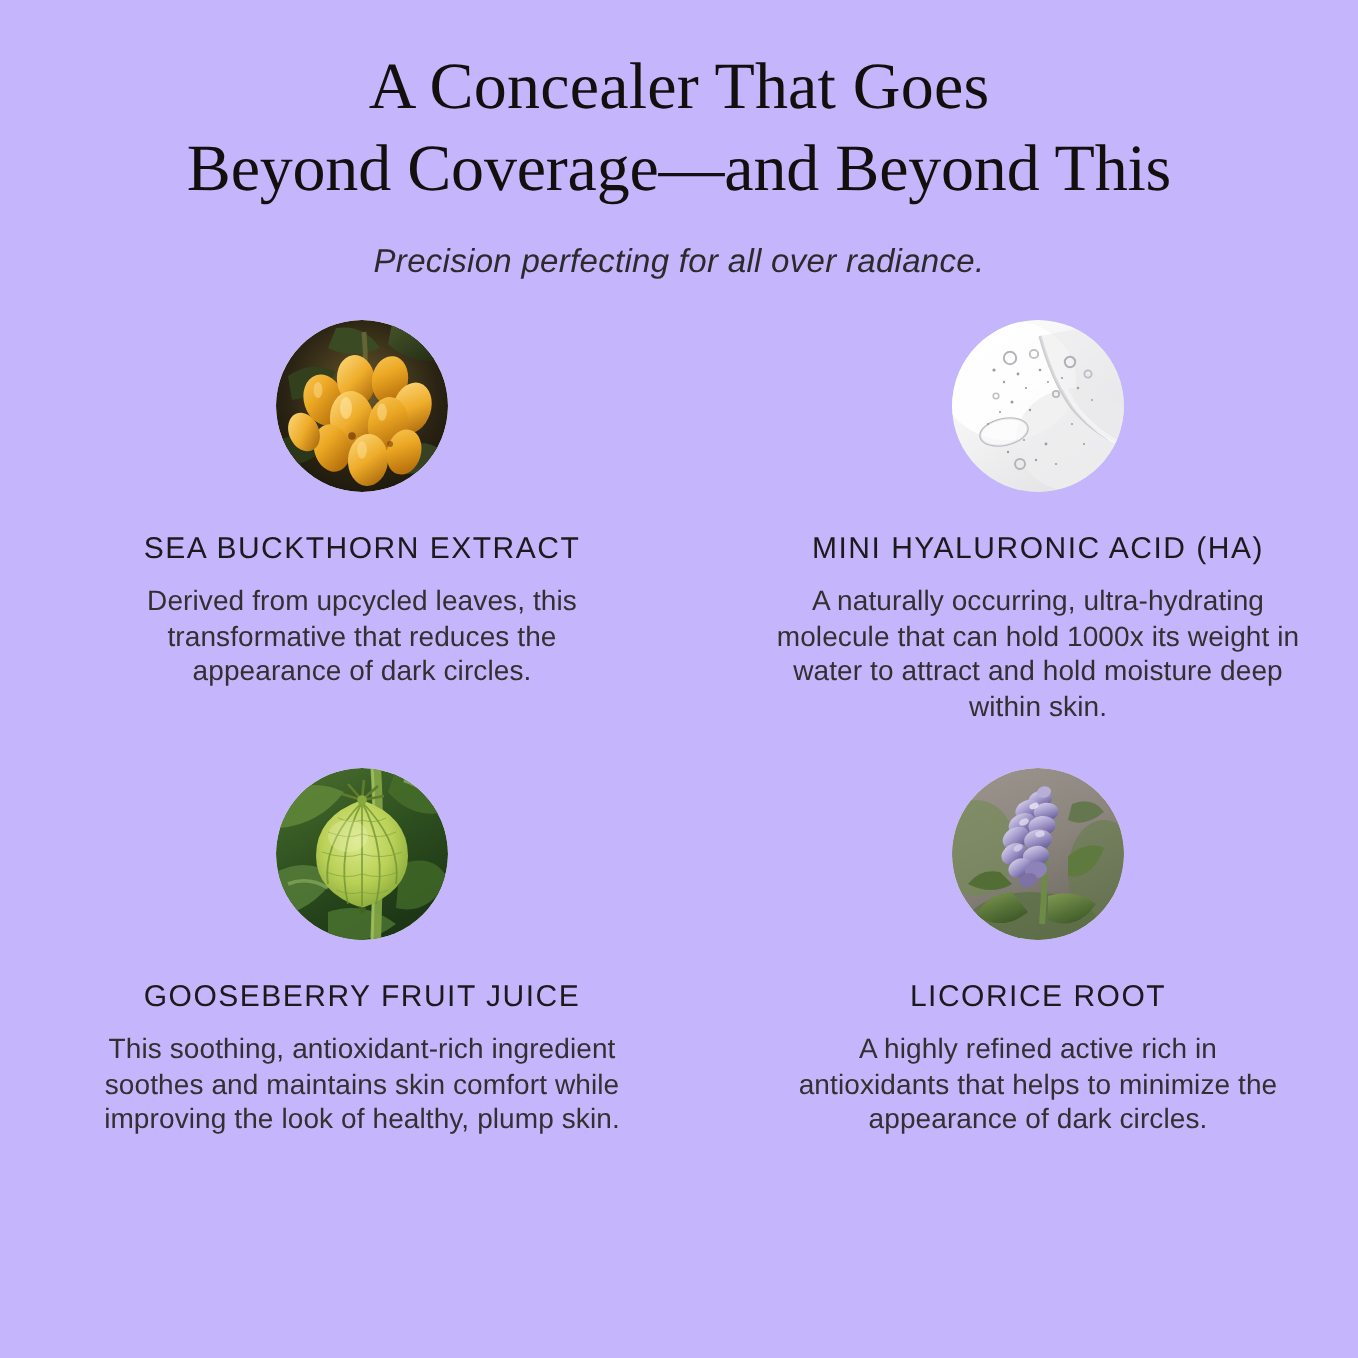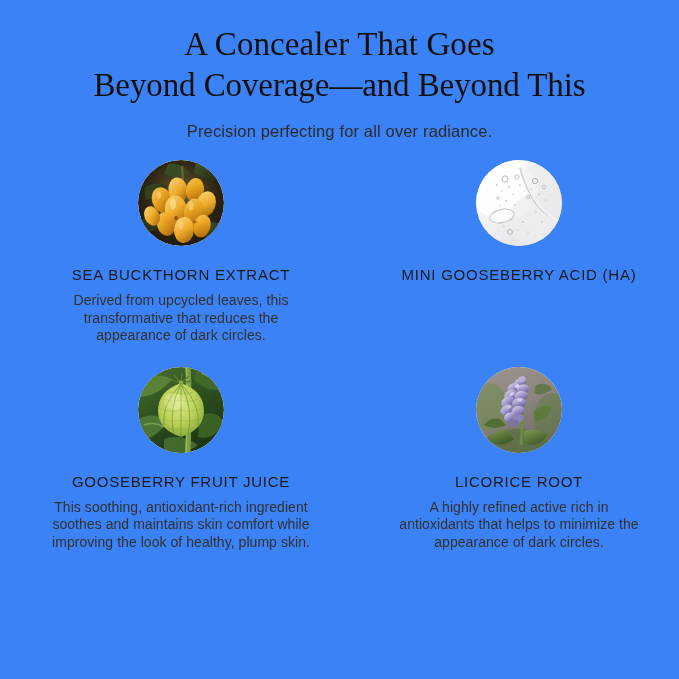--- a/index.html
+++ b/index.html
@@ -12,21 +12,21 @@
     background: #ffffff;
     font-family: "Liberation Sans", sans-serif;
     -webkit-font-smoothing: antialiased;
     overflow: hidden;
   }
 
   .page {
     position: relative;
     width: 679px;
     height: 679px;
-    background: #3b82f6;
+    background: #c4b5fd;
     box-sizing: border-box;
   }
 
   
   .header {
     padding-top: 24px;
     text-align: center;
   }
   .headline {
     font-family: "Liberation Serif", "DejaVu Serif", serif;
@@ -46,20 +46,21 @@
     letter-spacing: -0.1px;
   }
   .subhead {
     font-family: "Liberation Sans", sans-serif;
     font-size: 16.5px;
     line-height: 22px;
     color: #2b2b2b;
     font-weight: 400;
     margin: 14px 0 0 0;
     letter-spacing: 0.15px;
+    font-style: italic;
   }
 
   
   .grid {
     position: absolute;
     top: 160px;
     left: 12px;
     width: 676px;
     display: grid;
     grid-template-columns: 1fr 1fr;
@@ -237,21 +238,22 @@
               <circle cx="52" cy="72" r="0.55"></circle>
                 <circle cx="28" cy="66" r="0.6"></circle>
               <circle cx="18" cy="52" r="0.55"></circle>
                 <circle cx="60" cy="52" r="0.5"></circle>
               <circle cx="66" cy="62" r="0.55"></circle>
                 <circle cx="36" cy="60" r="0.5"></circle>
             </g>
           </g>
         </svg>
       </div>
-      <div class="ing-title">MINI GOOSEBERRY ACID (HA)</div>
+      <div class="ing-title">MINI HYALURONIC ACID (HA)</div>
+      <div class="ing-desc">A naturally occurring, ultra-hydrating molecule that can hold 1000x its weight in water to attract and hold moisture deep within skin.</div>
     </div>
 
     <div class="cell wide">
       <div class="thumb">
         <svg viewBox="0 0 86 86" xmlns="http://www.w3.org/2000/svg" aria-hidden="true">
           <defs>
             <clipPath id="cbGB">
                 <circle cx="43" cy="43" r="43"></circle>
               </clipPath>
             <linearGradient id="bgGB" x1="0" y1="0" x2="0.5" y2="1">

